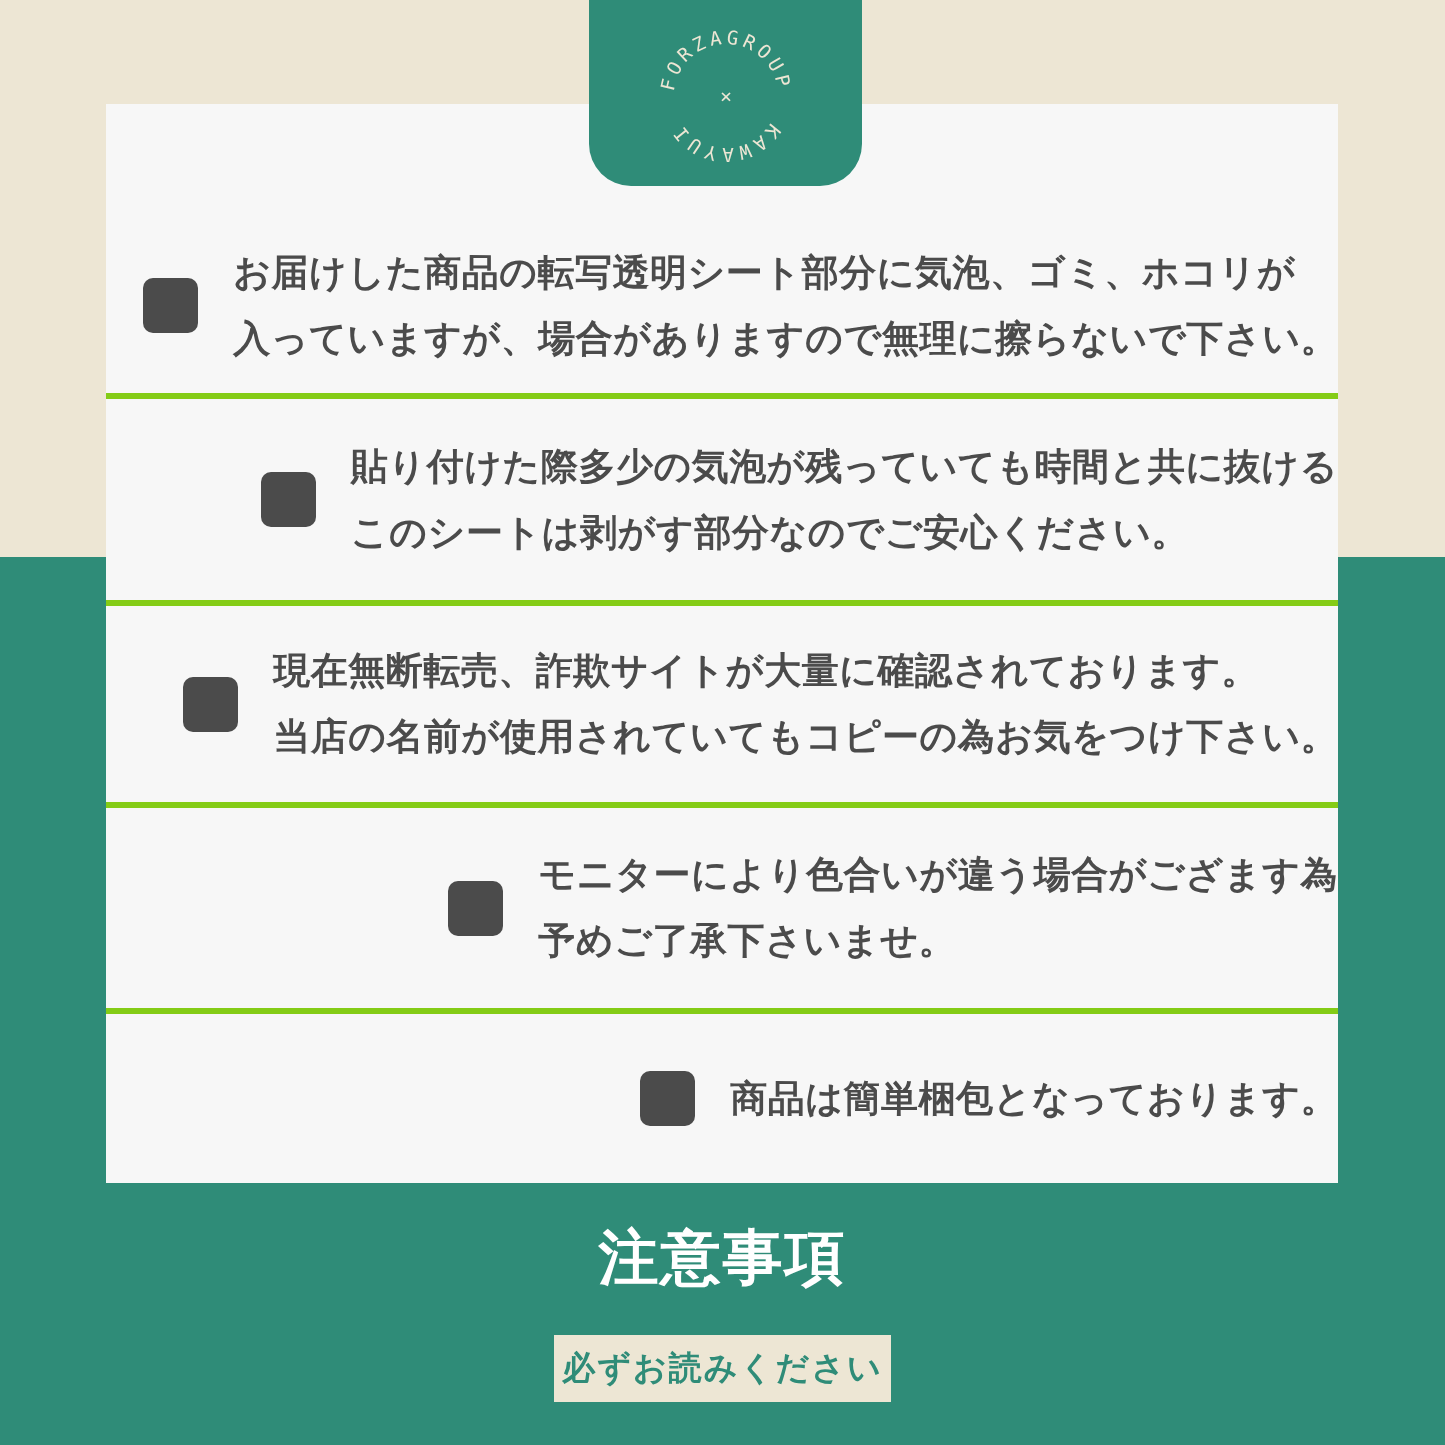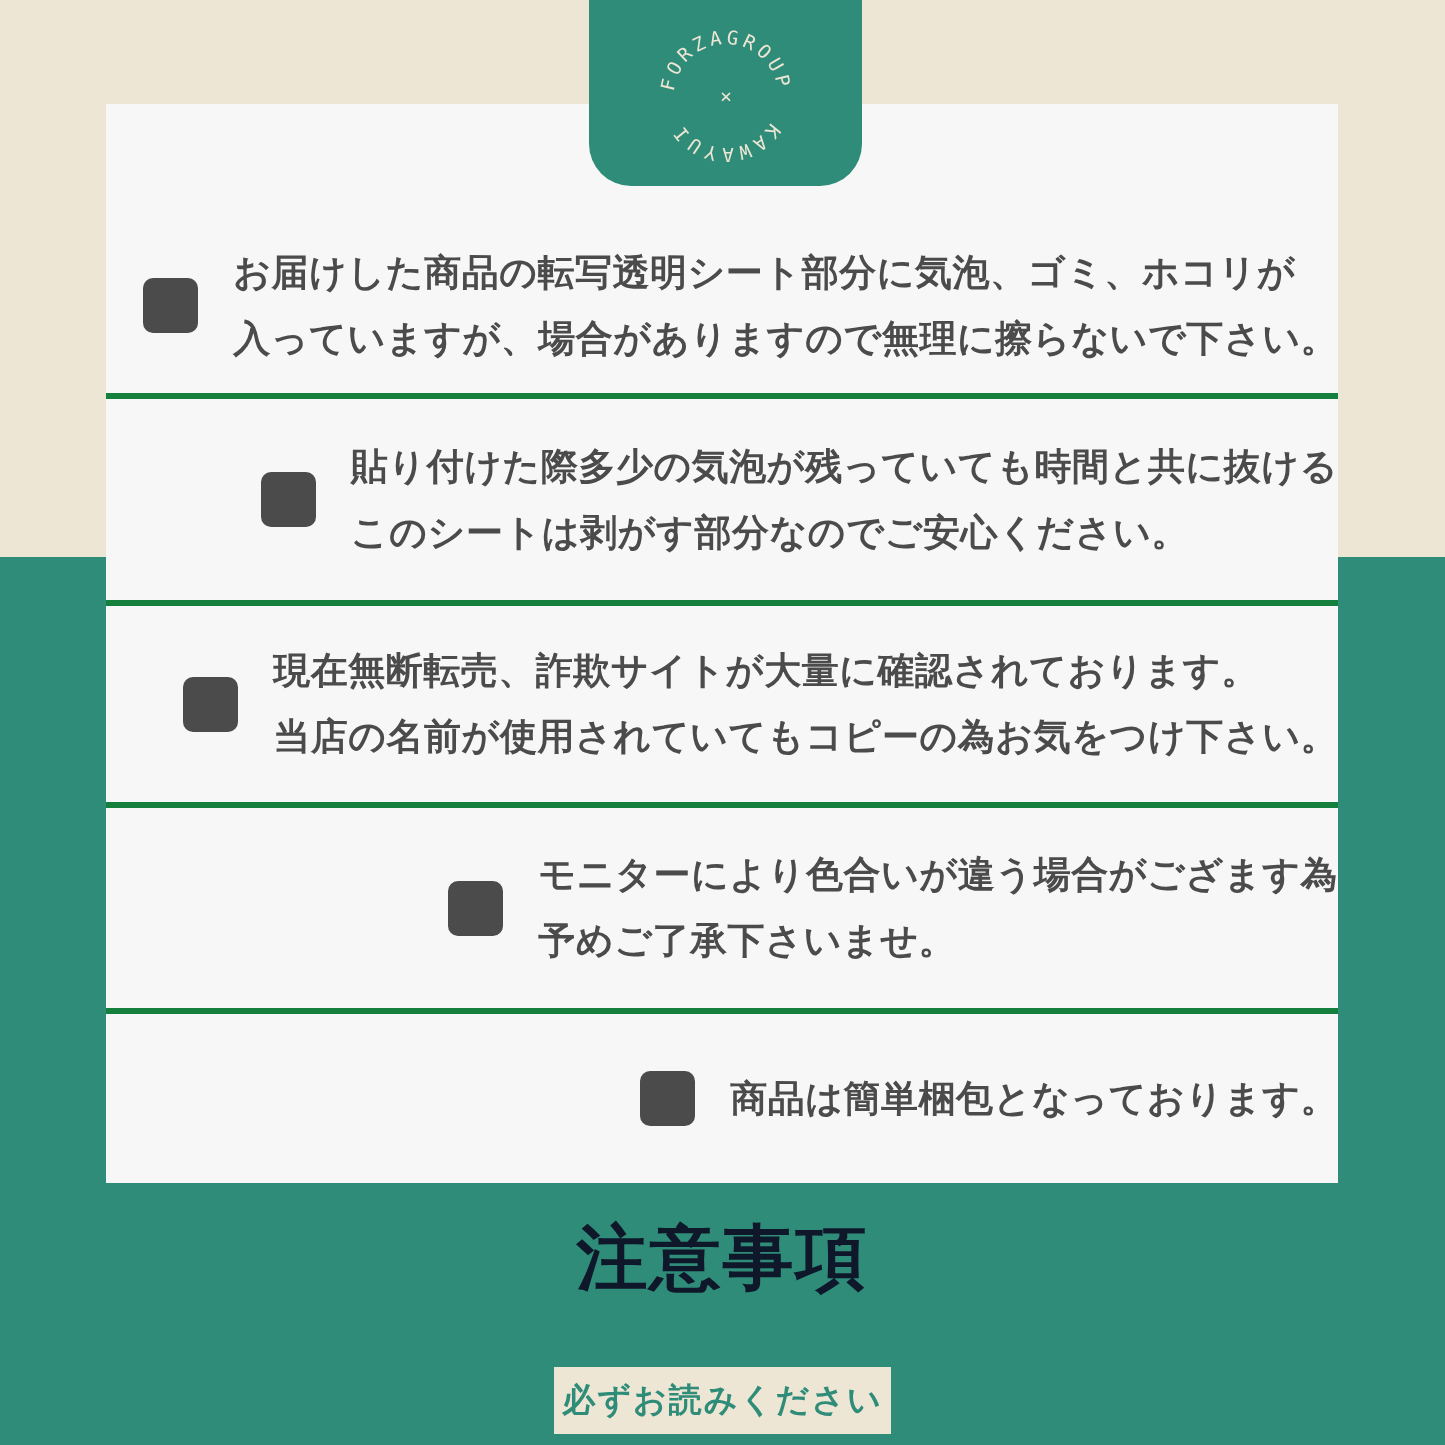--- a/index.html
+++ b/index.html
@@ -35,21 +35,21 @@
     background: #F7F7F7;
   }
   .notice-row {
     box-sizing: border-box;
     display: flex;
     align-items: center;
     padding-left: 41px;
     justify-content: flex-end;
   }
   .notice-row + .notice-row {
-    border-top: 6px solid #15803d;
+    border-top: 6px solid #84cc16;
   }
   .row-1 { height: 289px; padding-top: 114px; }
   .row-2 { height: 207px; }
   .row-3 { height: 206px; }
   .row-4 { height: 202px; }
   .row-5 { height: 175px; }
   .checkbox {
     flex: 0 0 auto;
     width: 55px; height: 55px;
     border-radius: 10px;
@@ -82,35 +82,34 @@
   .ring-x {
     font-family: "DejaVu Sans Mono", monospace;
     font-size: 20px;
     fill: #EDE6D4;
   }
   .footer-title {
     position: absolute;
     left: 0; top: 1208px;
     width: 1445px;
     text-align: center;
-    color: #0f172a;
-    font-size: 71px;
+    color: #ffffff;
+    font-size: 60px;
     font-weight: 900;
     letter-spacing: 2px;
     line-height: 100px;
   }
   .footer-button {
     position: absolute;
     left: 554px; top: 1335px;
     width: 337px; height: 67px;
     background: #EDE6D4;
     display: flex;
     align-items: center;
     justify-content: center;
-    margin-top: 32px;
   }
   .footer-button-label {
     color: #2F8C78;
     font-size: 33px;
     font-weight: 800;
     letter-spacing: 2px;
     white-space: nowrap;
   }
 </style>
 </head>

